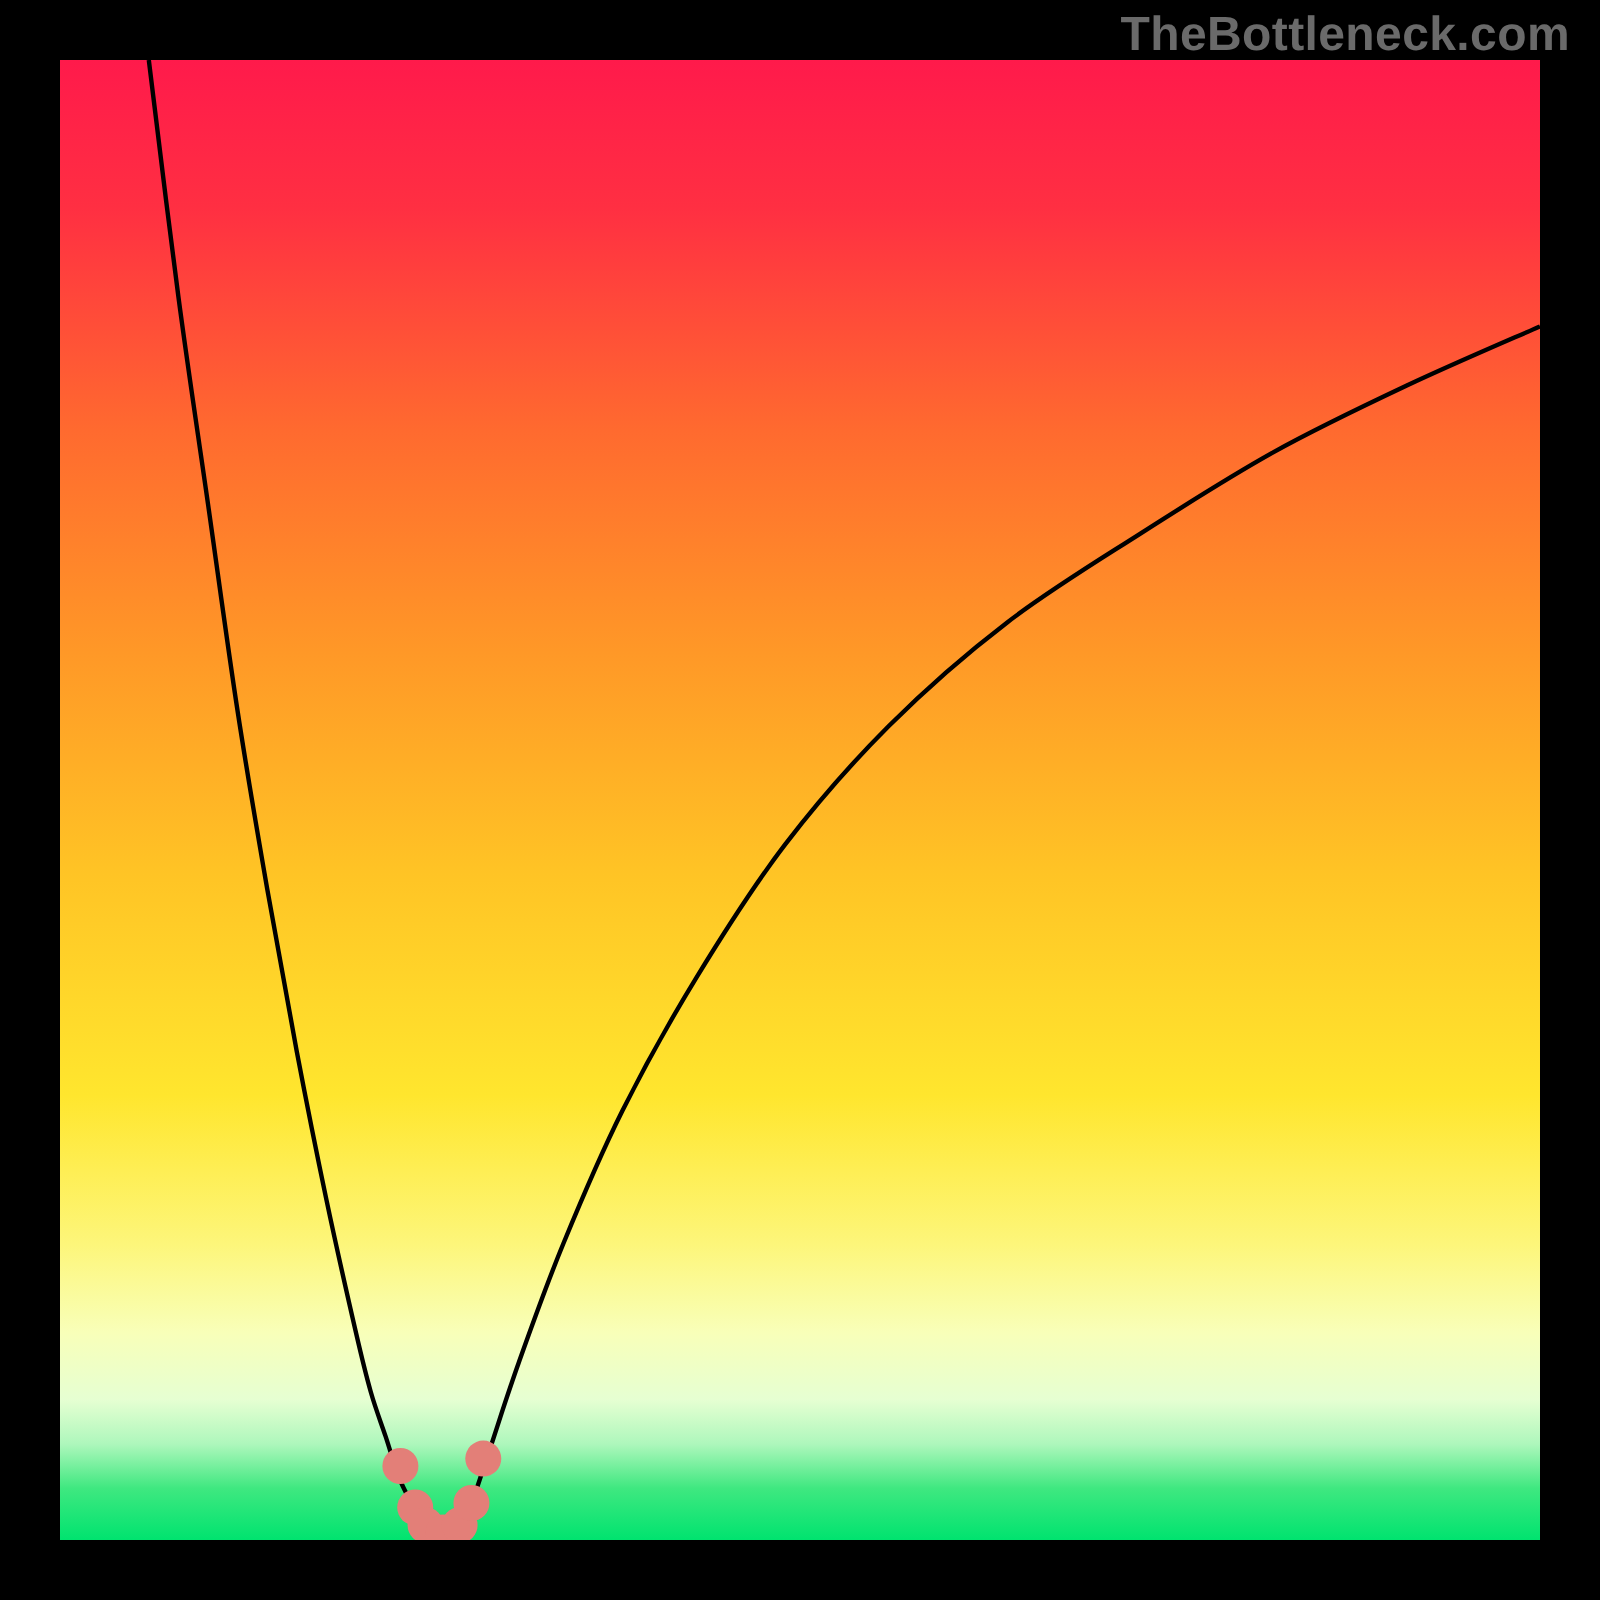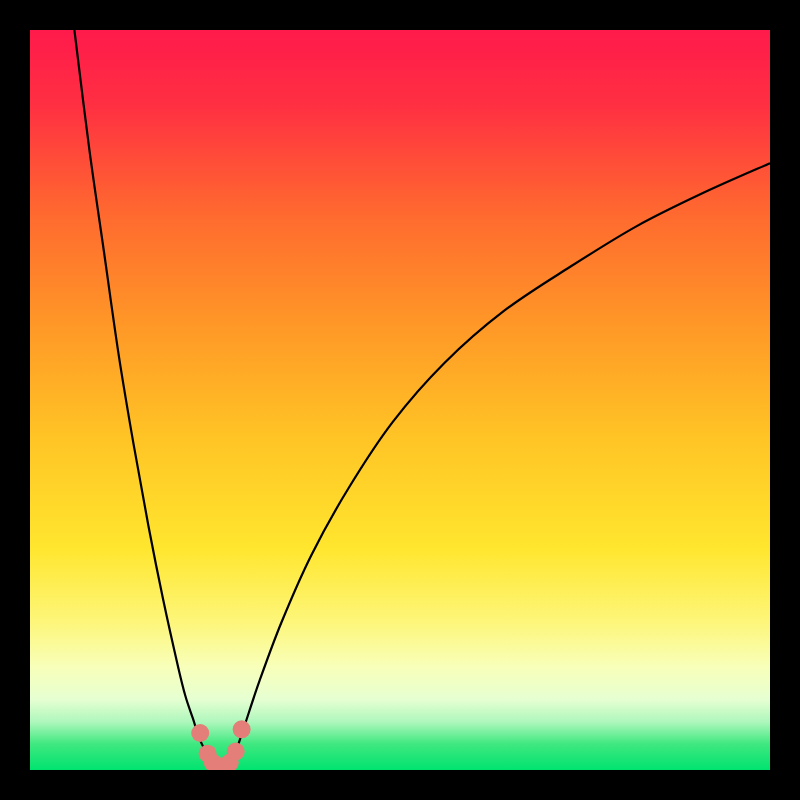--- a/index.html
+++ b/index.html
@@ -37,20 +37,21 @@
   }
   svg {
     display: block;
   }
 </style>
 </head>
 <body>
 
 <div class="frame">
 
+  <div class="watermark">TheBottleneck.com</div>
 
   <div class="plot-area">
     <svg id="chart-svg" width="740" height="740" viewBox="0 0 740 740">
       <defs>
         <linearGradient id="bg-grad" x1="0" y1="0" x2="0" y2="1">
             <stop offset="0%" stop-color="#ff1a4b"></stop>
             <stop offset="10%" stop-color="#ff2f42"></stop>
             <stop offset="25%" stop-color="#ff6a2f"></stop>
             <stop offset="40%" stop-color="#ff9827"></stop>
             <stop offset="55.00000000000001%" stop-color="#ffc425"></stop>

